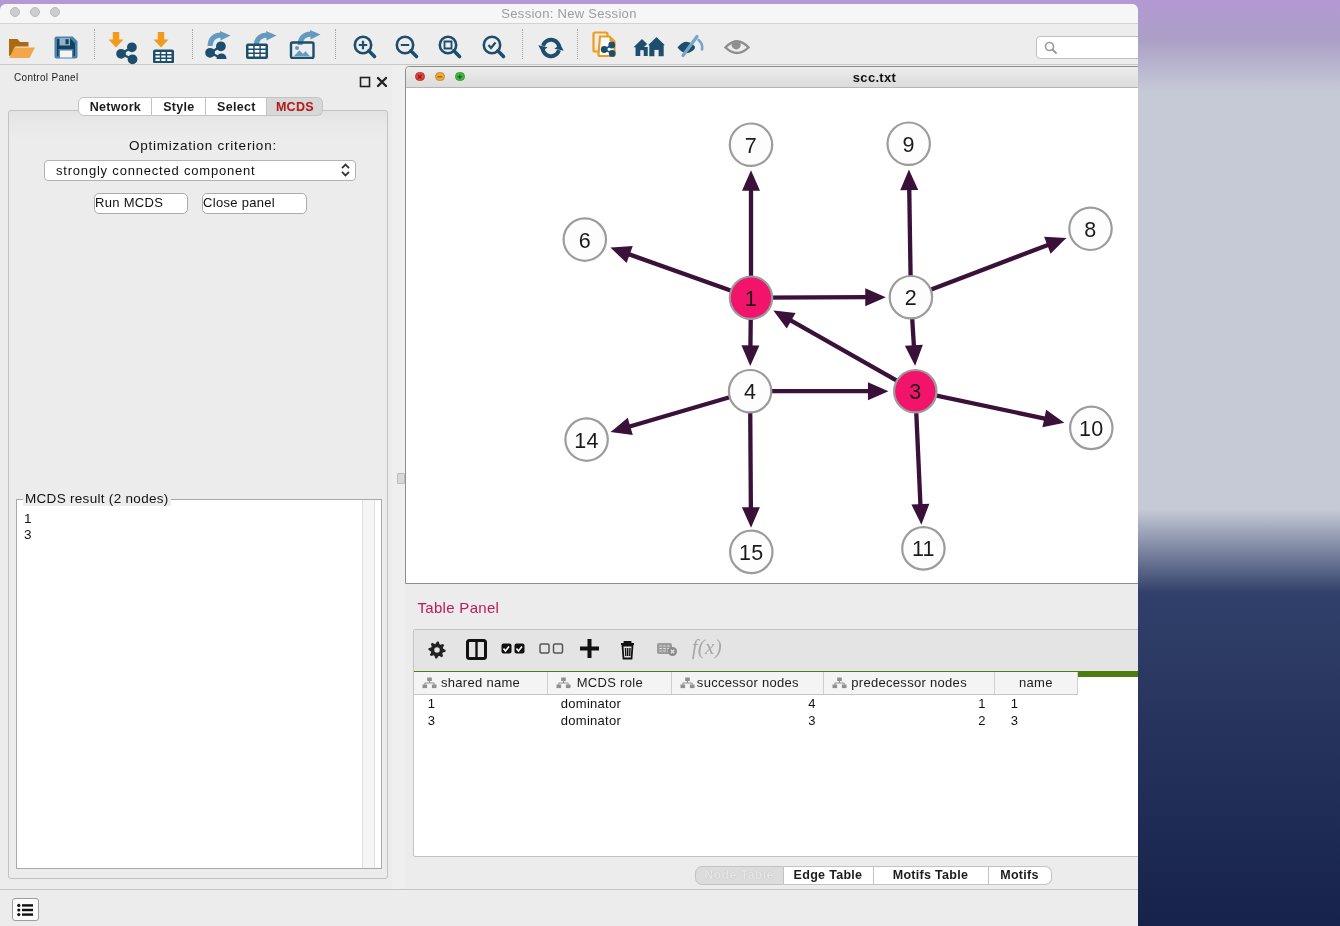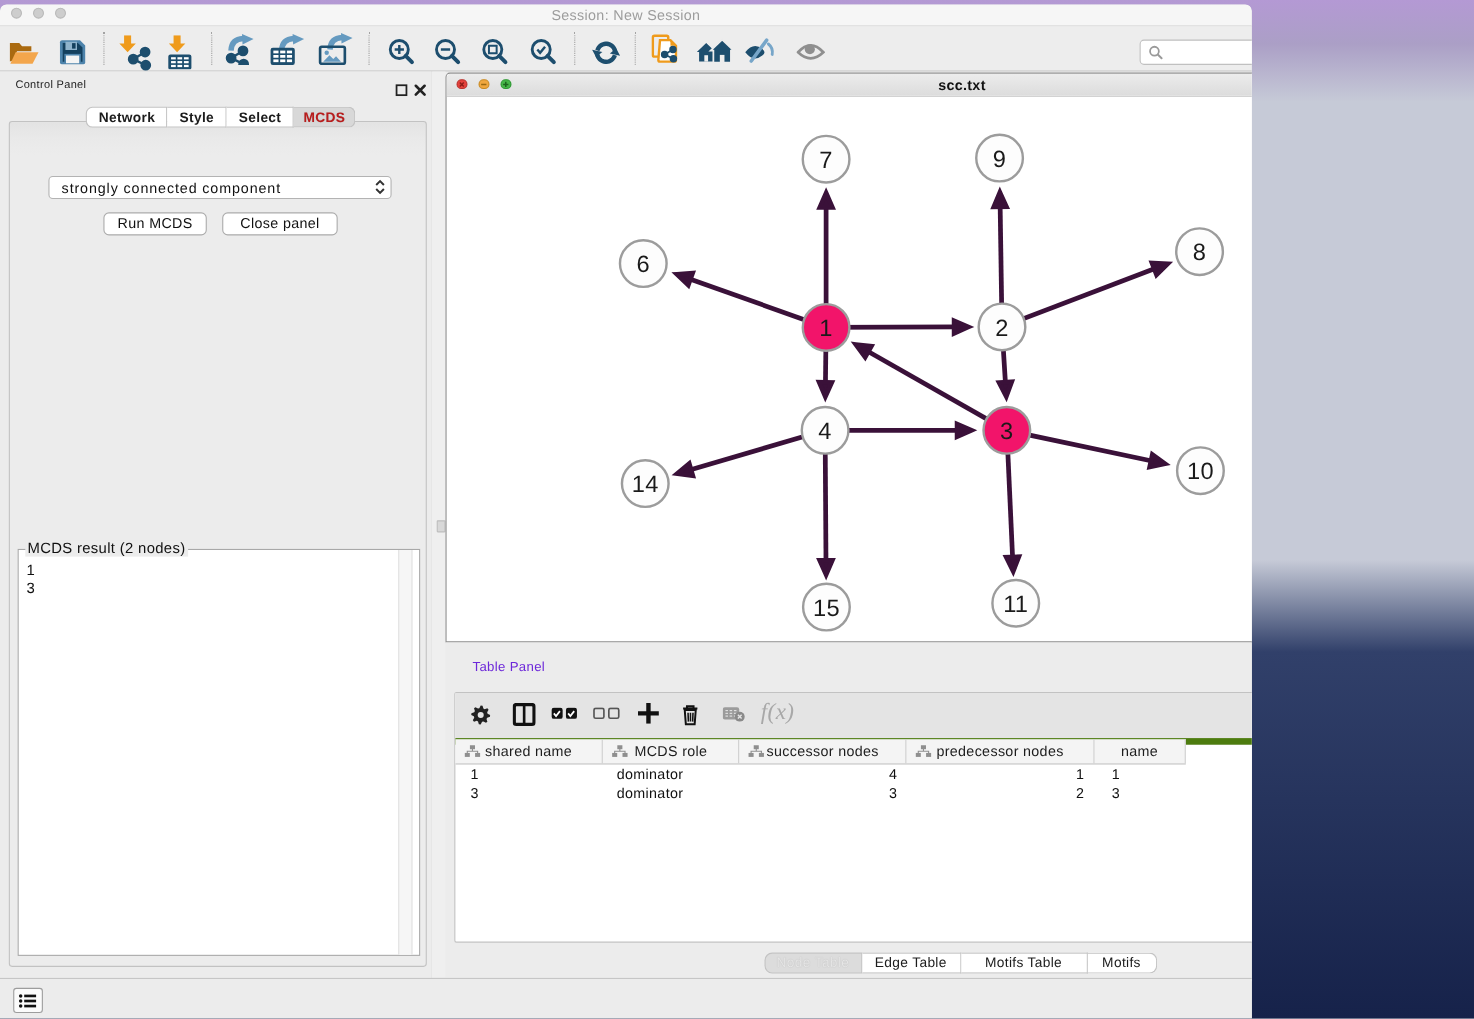--- a/index.html
+++ b/index.html
@@ -30,51 +30,51 @@
 .tabrow .tab:last-child{border-radius:0 6px 6px 0}
 .tabrow .tab.sel{background:#d8d8d8;color:#b91c1c;text-shadow:0 0 1px #b5b5b5}
 #tabpanel{position:absolute;left:8px;top:45.5px;width:378px;height:767px;
   border:1px solid #c2c2c2;border-radius:3px;
   background:linear-gradient(180deg,#e3e3e3 0,#e9e9e9 14px,#ececec 30px)}
 #optlabel{position:absolute;left:7px;top:73.5px;width:392px;text-align:center;font-size:13.5px;letter-spacing:0.75px;color:#111}
 #selbox{position:absolute;left:44px;top:95px;width:310px;height:19px;background:#fff;
   border:1px solid #b3b3b3;border-radius:4px;font-size:13px;letter-spacing:0.8px;color:#111}
 #selbox span{position:absolute;left:11px;top:2px}
 .btn{position:absolute;height:19px;background:#fff;border:1px solid #ababab;border-radius:5px;
-  font-size:13px;color:#111;text-align:center;line-height:18px}
+  font-size:13px;color:#111;line-height:18px}
 #fieldset{position:absolute;left:16px;top:434px;width:364px;height:368px;background:#fff;
   border:1px solid #a8a8a8}
 #fieldset .legend{position:absolute;left:6px;top:-9px;background:#ececec;padding:0 2px;
   font-size:13.5px;color:#111;white-space:nowrap}
 #fieldset .vals{position:absolute;left:7px;top:11px;font-size:13.5px;color:#111;line-height:16.5px}
 #fieldset .sb{position:absolute;right:6px;top:0;width:11px;height:100%;
   background:#f6f6f6;border-left:1px solid #e0e0e0;border-right:1px solid #e0e0e0}
 #divider{position:absolute;left:392px;top:61px;width:12.5px;height:827px;background:#efefef}
 #divider .grip{position:absolute;left:5px;top:408px;width:6px;height:9px;background:#d8d8d8;
   border:1px solid #bdbdbd;border-radius:1px}
 #netwin{position:absolute;left:404.5px;top:62.5px;width:931px;height:516px;
   border:1px solid #8f8f8f;border-radius:4px 4px 0 0;background:#fff}
 #nettitle{position:absolute;left:0;top:0;width:100%;height:20px;
   background:linear-gradient(180deg,#ececec,#dcdcdc);border-bottom:1px solid #b5b5b5;
   border-radius:4px 4px 0 0}
 .mtl{position:absolute;top:4.6px;width:9.6px;height:9.6px;border-radius:50%;box-sizing:border-box}
 #nettitle .t{position:absolute;top:3px;width:100%;text-align:center;text-indent:7px;font-size:13px;color:#111;font-weight:bold}
 #netgrip{position:absolute;left:866px;top:583.5px;width:9px;height:6px;background:#e0e0e0;border:1px solid #bdbdbd}
 #tpanel{position:absolute;left:404.5px;top:580px;width:932px;height:308px;background:#ececec}
-#tpanel .hdr{position:absolute;left:25px;top:15px;font-size:12px;color:#6d28d9}
+#tpanel .hdr{position:absolute;left:13px;top:15px;font-size:15px;color:#be185d}
 #tbox{position:absolute;left:8.2px;top:45.3px;width:915px;height:226px;border:1px solid #c2c2c2;
   border-radius:2px;background:#fff}
 #tbar{position:absolute;left:0;top:0;width:100%;height:41px;background:#e4e4e4;
   border-bottom:6px solid #4d7c0f}
 #thead{position:absolute;left:0;top:42px;width:664px;height:22px;background:#f4f4f4;
   border-bottom:1px solid #c6c6c6;font-size:13px;color:#1c1c1c}
 #thead .c{position:absolute;top:0;height:22px;border-right:1px solid #cfcfcf;text-align:center;line-height:22px}
 .trow{position:absolute;font-size:13px;color:#111;height:16.5px;line-height:16.5px}
 .cell{position:absolute;top:0}
-#btabs{position:absolute;left:694.5px;top:862.5px;display:flex;font-size:12.5px;font-weight:normal;color:#1c1c1c}
+#btabs{position:absolute;left:694.5px;top:862.5px;display:flex;font-size:12.5px;font-weight:bold;color:#1c1c1c}
 #btabs .tab{height:17px;line-height:17px;border:1px solid #c3c3c3;border-left:none;background:#fff;
   text-align:center;padding:0 0}
 #btabs .tab:first-child{border-left:1px solid #c3c3c3;border-radius:7px 0 0 7px}
 #btabs .tab:last-child{border-radius:0 7px 7px 0}
 #btabs .tab.sel{background:#dcdcdc;color:#e6e6e6;text-shadow:0 0 1px #b2b2b2}
 #statusbar{position:absolute;left:0;top:885px;width:1336.5px;height:37.5px;background:#ececec;
   border-top:1px solid #c6c6c6}
 #memb{position:absolute;left:1254px;top:8.5px;width:73px;height:21px;background:#fbfbfb;
   border:1px solid #9d9d9d;font-size:12.5px;color:#111;text-align:left;line-height:21px}
 #memb i{display:inline-block;width:12px;height:12px;border-radius:50%;background:#1f9238;
@@ -247,20 +247,21 @@
       <svg class="abs" style="left:376px;top:11px" width="12" height="12" viewBox="0 0 12 12">
         <path d="M2 2 L10 10 M10 2 L2 10" stroke="#222" stroke-width="2.4" stroke-linecap="round"></path>
       </svg>
     <div class="tabrow" style="left:78.4px;top:32.5px;height:19px">
       <div class="tab" style="width:72px">Network</div>
       <div class="tab" style="width:53px">Style</div>
       <div class="tab" style="width:60px">Select</div>
       <div class="tab sel" style="width:55px">MCDS</div>
     </div>
     <div id="tabpanel"></div>
+    <div id="optlabel">Optimization criterion:</div>
     <div id="selbox">
         <span>strongly connected component</span>
         <svg class="abs" style="left:295px;top:2.5px" width="11" height="14" viewBox="0 0 11 14">
           <path d="M2 5.2 L5.5 1.6 L9 5.2" fill="none" stroke="#333" stroke-width="1.8"></path>
           <path d="M2 8.8 L5.5 12.4 L9 8.8" fill="none" stroke="#333" stroke-width="1.8"></path>
         </svg>
       </div>
     <div class="btn" style="left:94px;top:128.5px;width:92px">Run MCDS</div>
     <div class="btn" style="left:202px;top:128.5px;width:103px">Close panel</div>
     <div id="fieldset">

